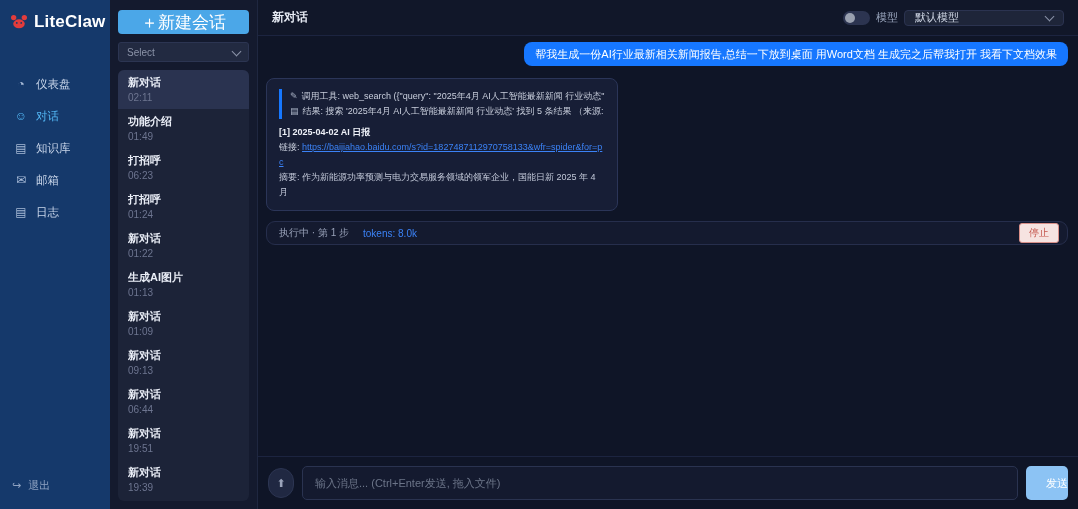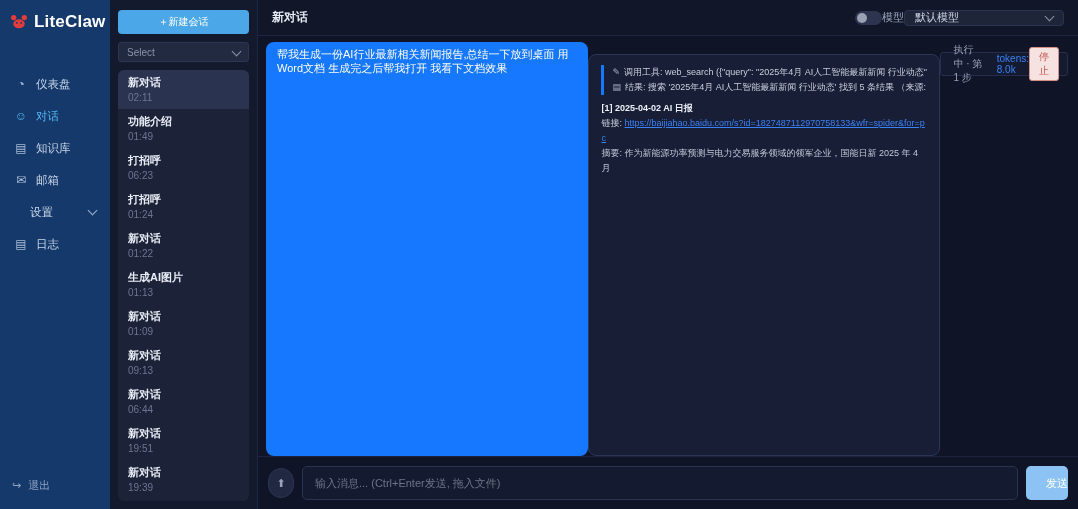--- a/index.html
+++ b/index.html
@@ -34,21 +34,21 @@
     display:flex; align-items:center; gap:7px; padding:8px 12px;
     color:#8fa3c2; font-size:11px; cursor:pointer;
   }
   
   .panel {
     width:148px; background:#141a2e; border-right:1px solid #1f2740;
     display:flex; flex-direction:column; flex-shrink:0; padding:10px 8px 8px 8px;
   }
   .new-chat-btn {
     background:#4ba7e8; color:#ffffff; border:none; border-radius:4px;
-    height:24px; font-size:10px; width:100%; cursor:pointer;
+    height:24px; font-size:17px; width:100%; cursor:pointer;
     font-family:inherit;
   }
   .select-box {
     margin-top:8px; height:20px; background:#222a41; border:1px solid #2c3552;
     border-radius:3px; display:flex; align-items:center; padding:0 8px;
     color:#8b93a8; font-size:10px; cursor:pointer;
   }
   .select-box .chev { border-color:#8b93a8; margin-top:-2px; }
   .conv-list {
     margin-top:8px; background:#1c2338; border-radius:6px; flex:1;
@@ -59,50 +59,50 @@
   .conv-title { color:#e9edf6; font-size:11px; font-weight:bold;
     white-space:nowrap; overflow:hidden; }
   .conv-meta { margin-top:2px; color:#6d7590; font-size:10px; display:flex; align-items:center; gap:5px; }
   
   .main { flex:1; display:flex; flex-direction:column; background:#0f1527; min-width:0; }
   .chat-header {
     height:36px; background:#111729; border-bottom:1px solid #1c2440;
     display:flex; align-items:center; padding:0 14px; flex-shrink:0;
   }
   .chat-title { color:#e7ebf4; font-size:12px; font-weight:bold; }
-  .header-right { margin-left:auto; display:flex; align-items:center; gap:0; }
+  .header-right { margin-left:auto; display:flex; align-items:center; gap:6px; }
   .toggle { width:27px; height:14px; background:#2c3450; border-radius:8px; position:relative; cursor:pointer; }
   .toggle .knob { position:absolute; left:2px; top:2px; width:10px; height:10px; border-radius:50%; background:#9aa1b0; }
   .model-label { color:#9aa6bd; font-size:11px; }
   .model-select {
     width:160px; height:16px; background:#1e2539; border:1px solid #2b3350; border-radius:4px;
     display:flex; align-items:center; padding:0 10px; color:#cfd6e4; font-size:11px; cursor:pointer;
   }
   .model-select .chev { border-color:#8b93a8; margin-top:-2px; }
   
-  .messages { flex:1; padding:6px 10px 0 8px; display:flex; overflow:hidden; }
+  .messages { flex:1; padding:6px 10px 0 8px; display:flex; flex-direction:column; overflow:hidden; }
   .bubble-row { display:flex; justify-content:flex-end; }
   .user-bubble {
     background:#1677ff; color:#ffffff; font-size:11px; line-height:14px;
     padding:5px 11px; border-radius:8px; max-width:560px;
   }
   .tool-box {
     margin-top:12px; background:#171e36; border:1px solid #2b3558; border-radius:8px;
     padding:10px 12px; width:352px; font-size:9px; line-height:15px; color:#c9cfdd;
   }
   .tool-head { border-left:3px solid #1677ff; padding-left:8px; }
   .tool-line { white-space:nowrap; overflow:hidden; }
   .tool-ico { color:#aab3c6; margin-right:4px; font-size:9px; }
   .tool-results { margin-top:6px; }
   .result-title { color:#eef1f8; font-weight:bold; }
   .result-link a { color:#3b82f6; text-decoration:underline; word-break:break-all; }
   .result-summary { color:#c2c8d8; }
   
   .status-bar {
-    margin-top:10px; height:24px; background:#141a2f; border:1px solid #262e4c; border-radius:3px;
+    margin-top:10px; height:24px; background:#141a2f; border:1px solid #262e4c; border-radius:9px;
     display:flex; align-items:center; padding:0 8px 0 12px; font-size:10px;
   }
   .status-text { color:#98a1b8; }
   .status-tokens { color:#3b82f6; margin-left:14px; }
   .stop-btn {
     margin-left:auto; background:#f6e3e1; color:#c4564e; border:1px solid #d98f89;
     border-radius:3px; font-size:10px; padding:2px 9px; cursor:pointer; font-family:inherit;
   }
   
   .composer {
@@ -147,24 +147,20 @@
       <span class="nav-ico">☺</span>
       <span>对话</span>
     </div>
     <div class="nav-item">
       <span class="nav-ico">▤</span>
       <span>知识库</span>
     </div>
     <div class="nav-item">
       <span class="nav-ico">✉</span>
       <span>邮箱</span>
-    </div>
-    <div class="nav-item indent">
-      <span>设置</span>
-      <span class="chev"></span>
     </div>
     <div class="nav-item">
       <span class="nav-ico">▤</span>
       <span>日志</span>
     </div>
   </nav>
   <div class="logout-row">
     <span>↪</span>
     <span>退出</span>
   </div>

